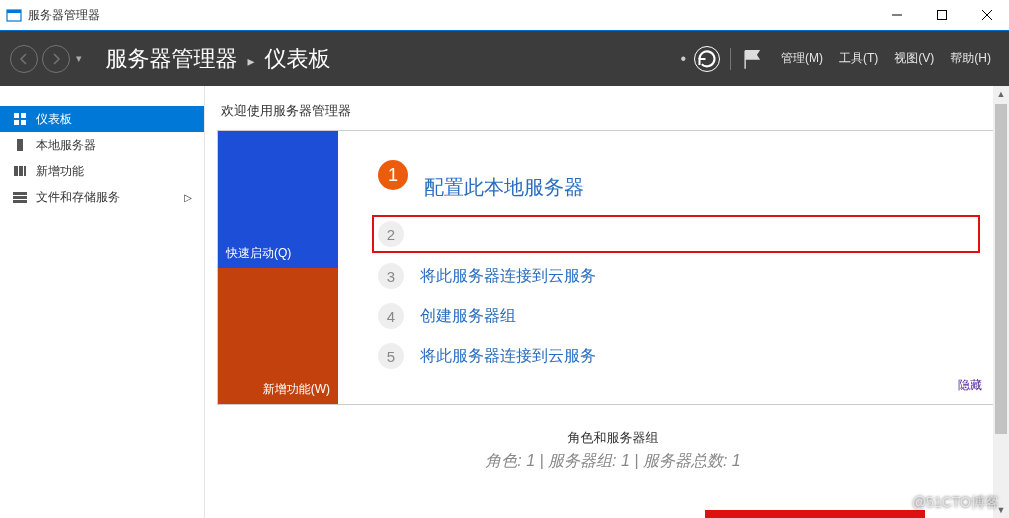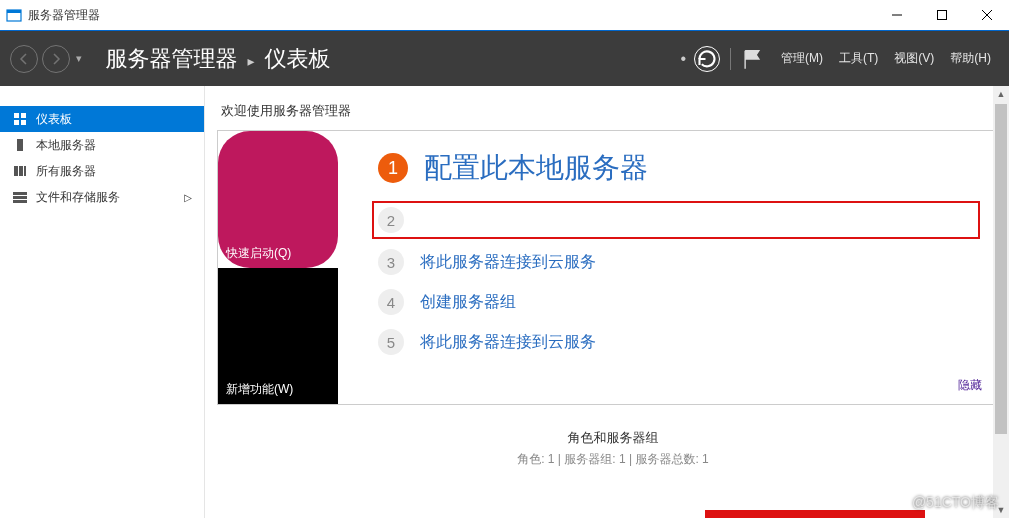--- a/index.html
+++ b/index.html
@@ -37,37 +37,37 @@
   .sideitem.active { background: #0078d7; color: #fff; }
   .sideitem .sicon { width: 16px; display: flex; align-items: center; justify-content: center; margin-right: 8px; }
   .sideitem .arrow { margin-left: auto; font-size: 10px; color: #333; }
 
   .main { flex: 1; overflow: hidden; position: relative; padding: 16px 0 4px 12px; }
   .main .welcome { font-size: 13px; color: #333; margin-bottom: 10px; margin-left: 4px; }
 
   .tilebox { border: 1px solid #ccc; margin-right: 8px; display: flex; height: 275px; }
   .tiles { width: 120px; display: flex; flex-direction: column; }
   .tile { flex: 1; display: flex; align-items: flex-end; padding: 6px 8px; font-size: 12px; color: #fff; }
-  .tile.orange1 { background: #be185d; border-radius: 32px; }
-  .tile.orange2 { background: #000000; }
+  .tile.orange1 { background: #1d4ed8; }
+  .tile.orange2 { background: #c2410c; justify-content: flex-end; }
   .tile.orange3 { background: #f0a732; border-top: 1px solid #e09020; }
 
   .tasks { flex: 1; padding: 18px 20px 8px 40px; position: relative; }
   .task { display: flex; align-items: center; margin-bottom: 14px; }
   .task .numcircle { width: 30px; height: 30px; border-radius: 50%; display: flex; align-items: center; justify-content: center; font-size: 18px; margin-right: 16px; }
   .task.t1 .numcircle { background: #ed5c0c; color: #fff; }
   .task:not(.t1) .numcircle { background: #eee; color: #888; width: 26px; height: 26px; font-size: 15px; }
   .task .label { font-size: 16px; color: #2a6dc0; cursor: default; }
-  .task.t1 .label { font-size: 28px; }
+  .task.t1 .label { font-size: 20px; margin-top: 25px; }
   .task.highlight { border: 2px solid #d11; padding: 4px 10px 4px 4px; margin-left: -6px; margin-bottom: 10px; }
   .tasks .hide { position: absolute; right: 18px; bottom: 10px; font-size: 12px; color: #4c1d95; cursor: default; }
 
   .groups { margin-top: 24px; text-align: center; }
   .groups .gtitle { font-size: 13px; color: #333; margin-bottom: 4px; }
-  .groups .gsub { font-size: 12px; color: #888; }
+  .groups .gsub { font-size: 16px; color: #888; font-style: italic; }
 
   .redbar { position: absolute; left: 500px; bottom: 0; width: 220px; height: 8px; background: #d11; }
 
   .scrollbar { position: absolute; right: 0; top: 86px; width: 16px; height: calc(100% - 86px); background: #f0f0f0; }
   .scrollbar .thumb { position: absolute; left: 2px; width: 12px; top: 18px; height: 330px; background: #c2c2c2; border-radius: 0; }
   .scrollbar .arrow { position: absolute; left:0; width:16px; height:16px; display:flex; align-items:center; justify-content:center; font-size:9px; color:#666; }
   .scrollbar .arrow.top { top:0; }
   .scrollbar .arrow.bot { bottom:0; }
 
   .watermark { position: absolute; right: 10px; bottom: 6px; font-size: 14px; color: rgba(255,255,255,0.6); text-shadow: 0 0 3px rgba(0,0,0,0.7); }
@@ -163,21 +163,21 @@
       <span>本地服务器</span>
     </div>
     <div class="sideitem">
       <span class="sicon">
           <svg width="14" height="14" viewBox="0 0 14 14">
             <rect x="1" y="2" width="4" height="10" fill="#555"></rect>
             <rect x="6" y="2" width="4" height="10" fill="#555"></rect>
             <rect x="11" y="2" width="2" height="10" fill="#555"></rect>
           </svg>
         </span>
-      <span>所有服务器</span>
+      <span>新增功能</span>
     </div>
     <div class="sideitem">
       <span class="sicon">
           <svg width="14" height="12" viewBox="0 0 14 12">
             <rect x="0" y="1" width="14" height="3" fill="#555"></rect>
             <rect x="0" y="5" width="14" height="3" fill="#555"></rect>
             <rect x="0" y="9" width="14" height="3" fill="#555"></rect>
           </svg>
         </span>
       <span>文件和存储服务</span>

